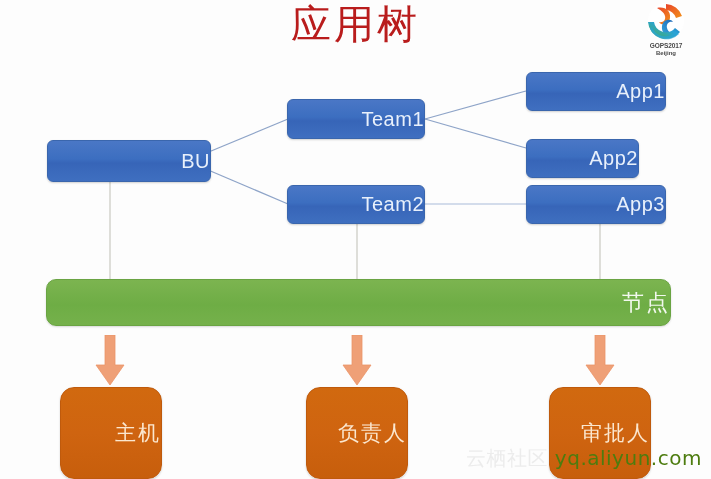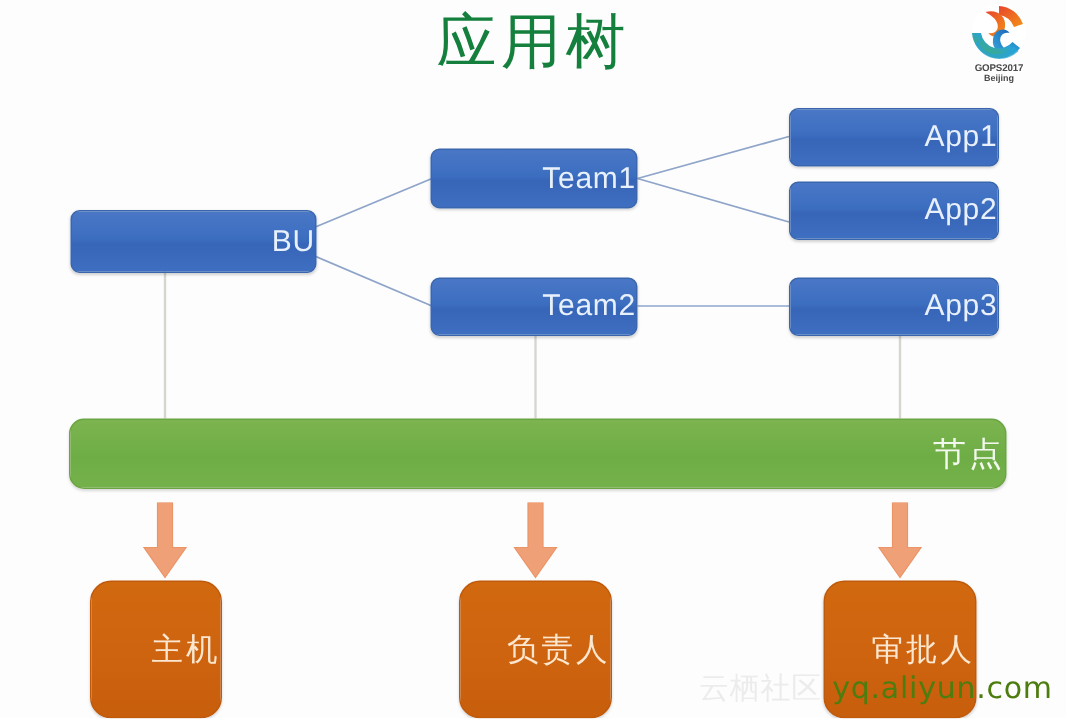--- a/index.html
+++ b/index.html
@@ -19,24 +19,24 @@
   }
   
   .title {
     position: absolute;
     left: 0;
     top: 2px;
     width: 711px;
     text-align: center;
     font-size: 40px;
     line-height: 52px;
-    color: #15803d;
+    color: #b91c1c;
     font-weight: 400;
     letter-spacing: 3px;
-    font-family: Liberation Serif, serif;
+    font-family: Liberation Mono, monospace;
   }
   
   .logo {
     position: absolute;
     right: 14px;
     top: 2px;
     width: 62px;
     height: 56px;
     text-align: center;
   }
@@ -182,21 +182,21 @@
   </div>
 
   <div class="node blue" style="left:287px; top:185px; width:138px; height:39px;">
     <span>Team2</span>
   </div>
 
   <div class="node blue" style="left:526px; top:72px; width:140px; height:39px;">
     <span>App1</span>
   </div>
 
-  <div class="node blue" style="left:526px; top:121px; width:140px; height:39px;">
+  <div class="node blue" style="left:526px; top:139px; width:113px; height:39px;">
     <span>App2</span>
   </div>
 
   <div class="node blue" style="left:526px; top:185px; width:140px; height:39px;padding-left:12px;">
     <span>App3</span>
   </div>
 
   <div class="node green" style="left:46px; top:279px; width:625px; height:47px;">
     <span>节点</span>
   </div>
@@ -206,21 +206,21 @@
   </svg>
 
   <svg class="arrow" style="left:342px; top:335px;" viewBox="0 0 30 52">
     <polygon points="10,0 20,0 20,30 29,30 15,50 1,30 10,30" fill="#efa077" stroke="#eb9468" stroke-width="0.8"></polygon>
   </svg>
 
   <svg class="arrow" style="left:585px; top:335px;" viewBox="0 0 30 52">
     <polygon points="10,0 20,0 20,30 29,30 15,50 1,30 10,30" fill="#efa077" stroke="#eb9468" stroke-width="0.8"></polygon>
   </svg>
 
-  <div class="node orange" style="left:60px; top:387px; width:88px; height:92px;">
+  <div class="node orange" style="left:60px; top:387px; width:102px; height:92px;">
     <span>主机</span>
   </div>
 
   <div class="node orange" style="left:306px; top:387px; width:102px; height:92px;">
     <span>负责人</span>
   </div>
 
   <div class="node orange" style="left:549px; top:387px; width:102px; height:92px;">
     <span>审批人</span>
   </div>

